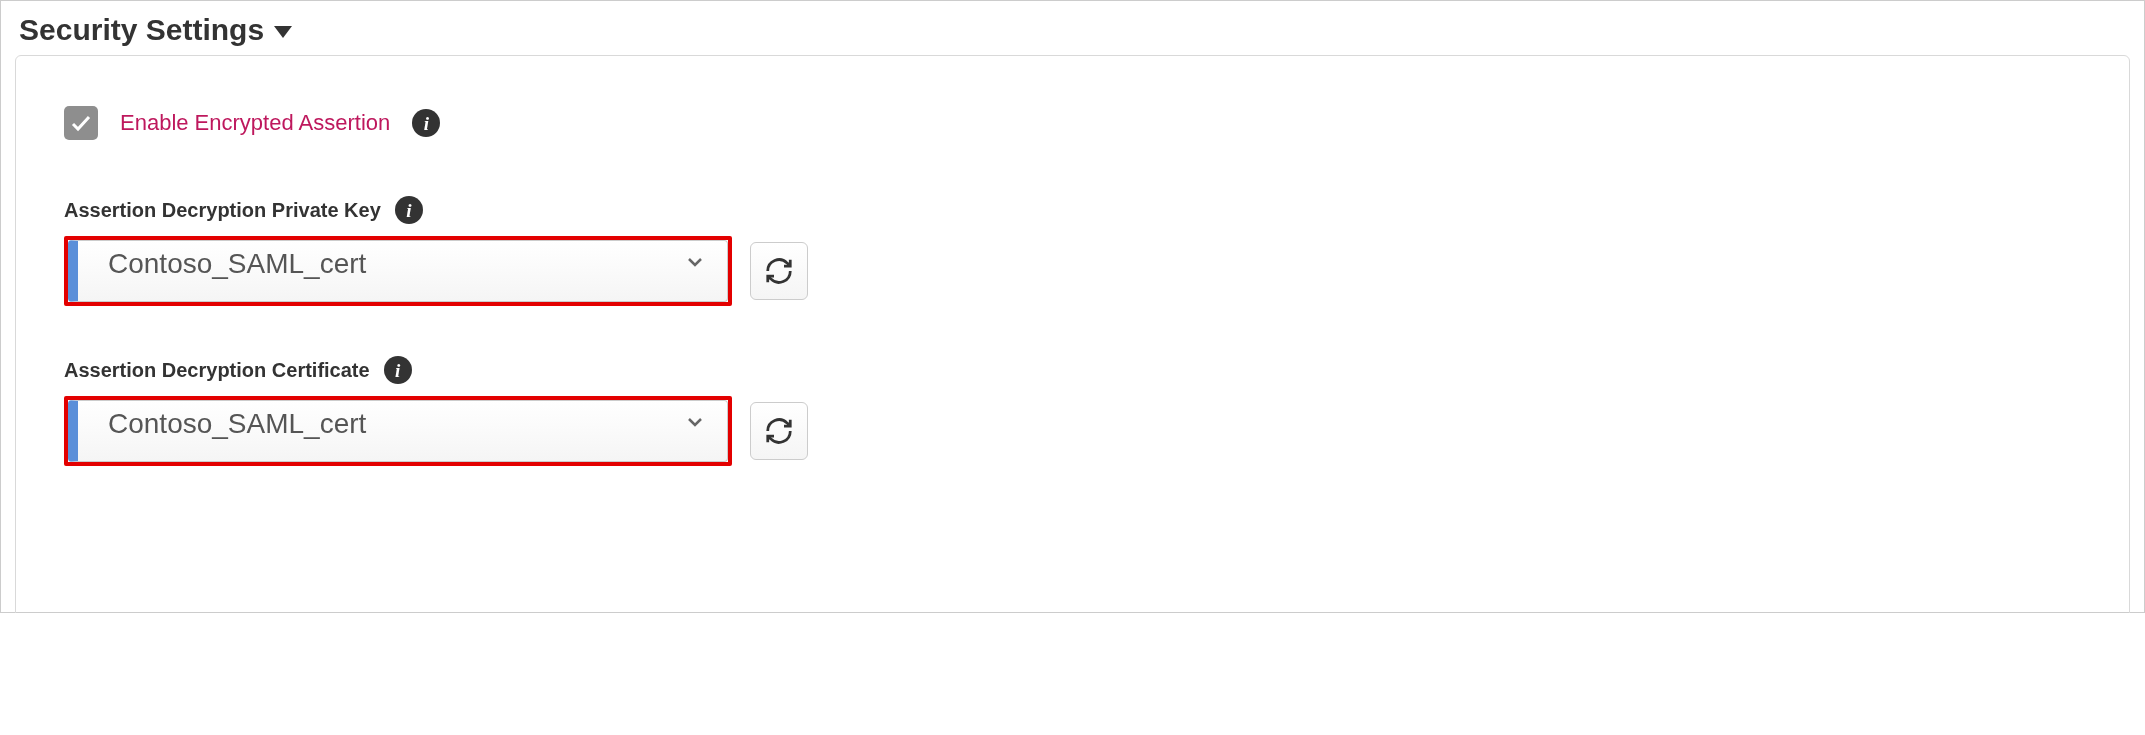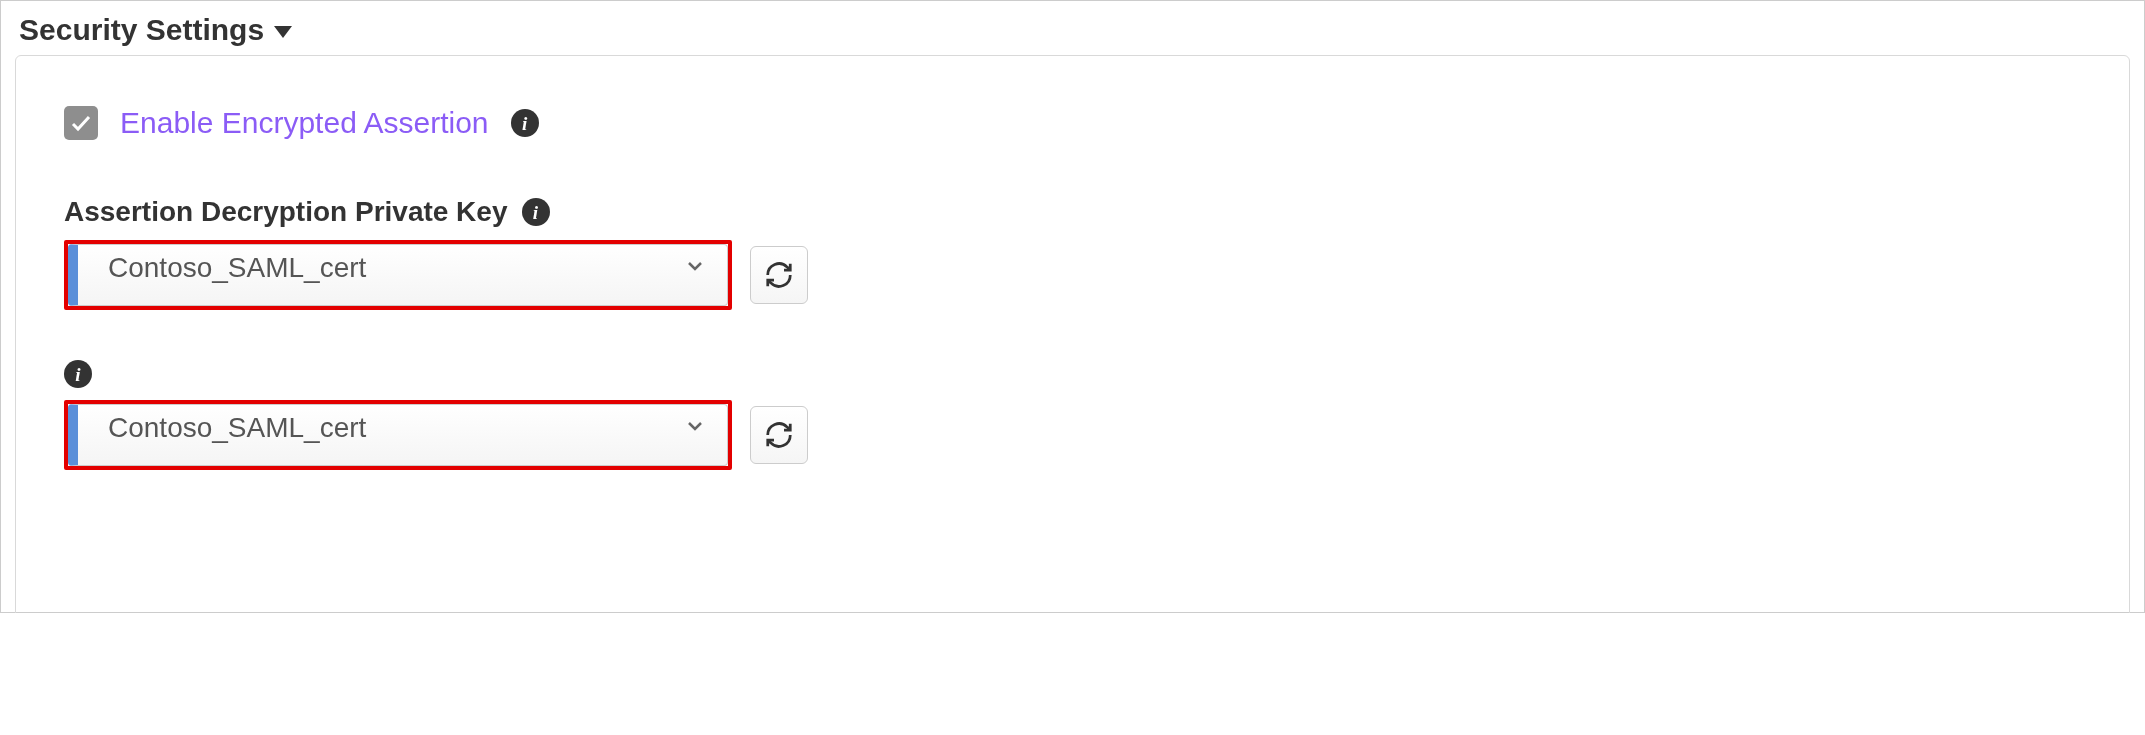--- a/index.html
+++ b/index.html
@@ -59,22 +59,22 @@
     cursor: pointer;
   }
   .checkbox svg {
     width: 24px;
     height: 24px;
     stroke: #fff;
     stroke-width: 3;
     fill: none;
   }
   .checkbox-label {
-    font-size: 30px;
-    color: #8b5cf6;
+    font-size: 22px;
+    color: #be185d;
     font-weight: 400;
   }
   .info-icon {
     width: 28px;
     height: 28px;
     border-radius: 50%;
     background: #333;
     color: #fff;
     display: inline-flex;
     align-items: center;
@@ -88,21 +88,21 @@
   .field-group {
     margin-bottom: 50px;
   }
   .field-label-row {
     display: flex;
     align-items: center;
     gap: 14px;
     margin-bottom: 12px;
   }
   .field-label {
-    font-size: 28px;
+    font-size: 20px;
     font-weight: 700;
     color: #333;
   }
   .field-input-row {
     display: flex;
     align-items: center;
     gap: 18px;
   }
   .select-highlight {
     border: 4px solid #e30000;
@@ -196,20 +196,21 @@
             <polyline points="21 3 21 8 16 8"></polyline>
             <path d="M21 12a9 9 0 0 1-15.5 6.3L3 16"></path>
             <polyline points="3 21 3 16 8 16"></polyline>
           </svg>
         </div>
       </div>
     </div>
 
     <div class="field-group">
       <div class="field-label-row">
+        <span class="field-label">Assertion Decryption Certificate</span>
         <span class="info-icon">i</span>
       </div>
       <div class="field-input-row">
         <div class="select-highlight">
           <div class="select-box">
             <span class="select-value">Contoso_SAML_cert</span>
             <span class="chevron-down-icon">
               <svg viewBox="0 0 24 24">
                   <polyline points="6 9 12 15 18 9"></polyline>
                 </svg>

